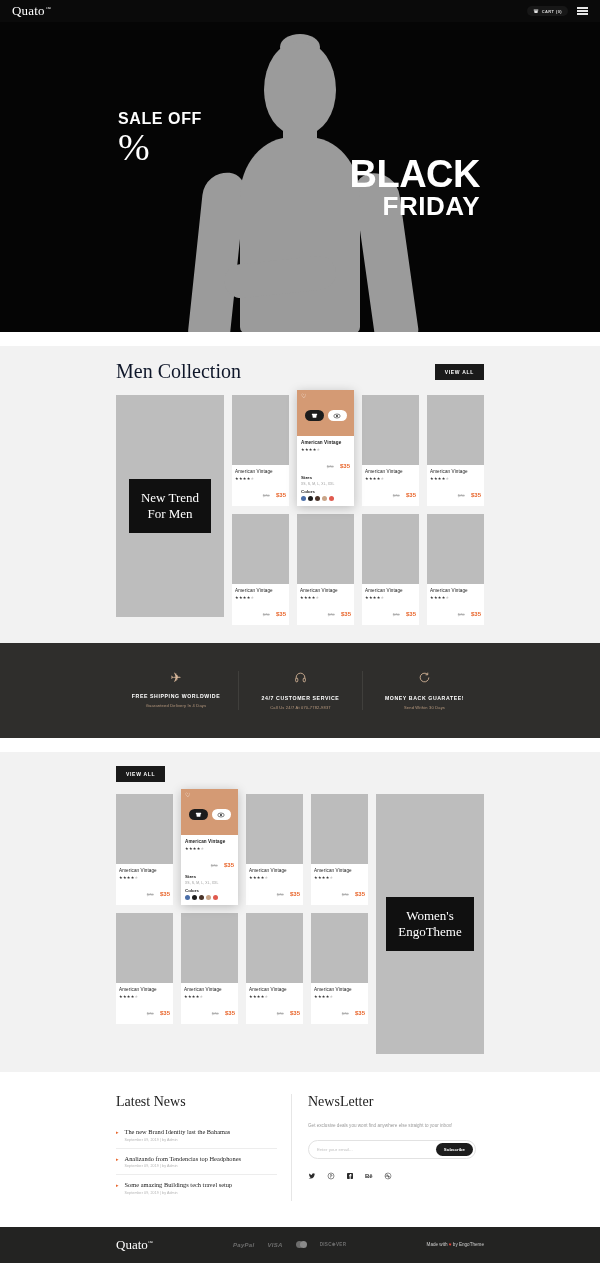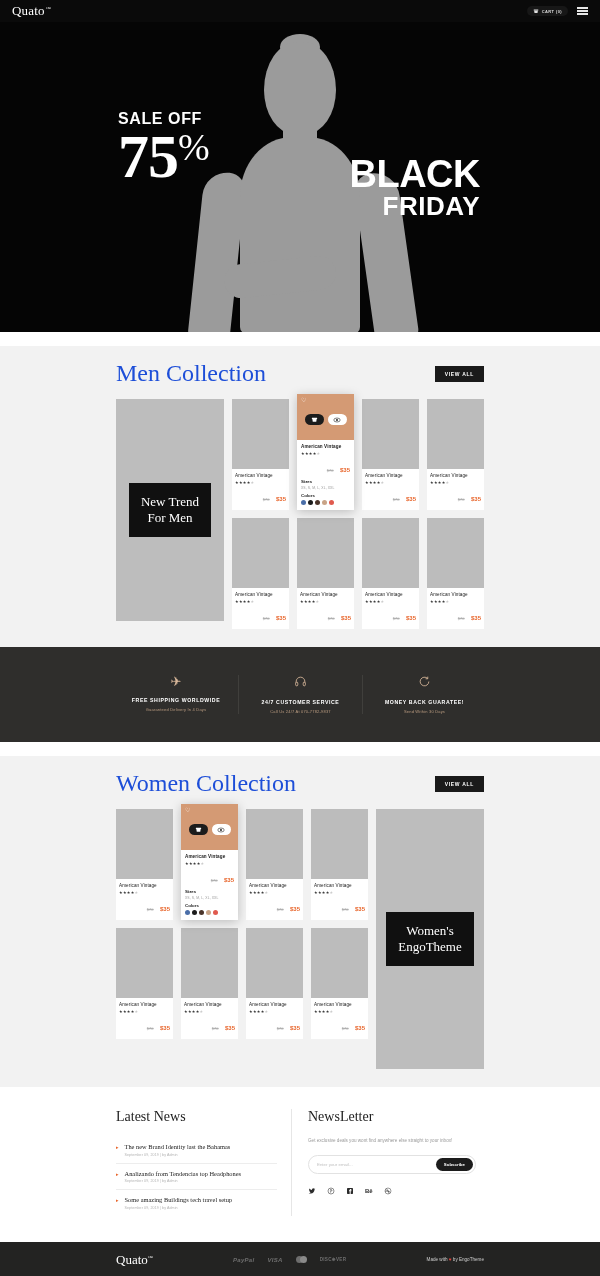--- a/index.html
+++ b/index.html
@@ -147,22 +147,22 @@
   
   .spacer-white { height: 14px; background: #fff; }
   .section { background: #f2f2f2; padding: 0 0 18px; }
   .inner { width: 368px; margin: 0 auto; }
   .sec-head {
     display: flex; align-items: center; justify-content: space-between;
     padding-top: 14px; padding-bottom: 12px;
   }
   .sec-title {
     font-family: "Liberation Serif", serif;
-    font-size: 24px;
-    color: #1d4ed8;
+    font-size: 20px;
+    color: #0f172a;
     font-weight: normal;
   }
   .view-all {
     background: #1a1a1a; color: #fff;
     font-size: 5px; font-weight: bold; letter-spacing: .7px;
     padding: 5px 10px;
     cursor: pointer;
   }
 
   
@@ -326,21 +326,20 @@
     <div class="fig-arm-r"></div>
     <div class="fig-bun"></div>
     <div class="fig-head"></div>
     <div class="fig-neck"></div>
     <div class="fig-torso"></div>
     <div class="fig-forearm"></div>
   </div>
   <div class="hero-copy">
     <div class="sale-off">SALE OFF</div>
     <div class="pct-row">
-      <span class="pct-num">75</span>
       <span class="pct-sym">%</span>
     </div>
   </div>
   <div class="hero-black">
     <div class="l1">BLACK</div>
     <div class="l2">FRIDAY</div>
   </div>
 </div>
 
 <div class="spacer-white"></div>
@@ -517,21 +516,20 @@
     <div class="feat-t">MONEY BACK GUARATEE!</div>
     <div class="feat-s">Send Within 30 Days</div>
   </div>
 </div>
 
 <div class="spacer-white"></div>
 
 <div class="section">
   <div class="inner">
     <div class="sec-head">
-      <div class="sec-title">Women Collection</div>
       <div class="view-all">VIEW ALL</div>
     </div>
 
     <div class="grid">
       <div class="col">
 
         <div class="prow">
           <div class="card">
             <div class="thumb"></div>
             <div class="meta">

